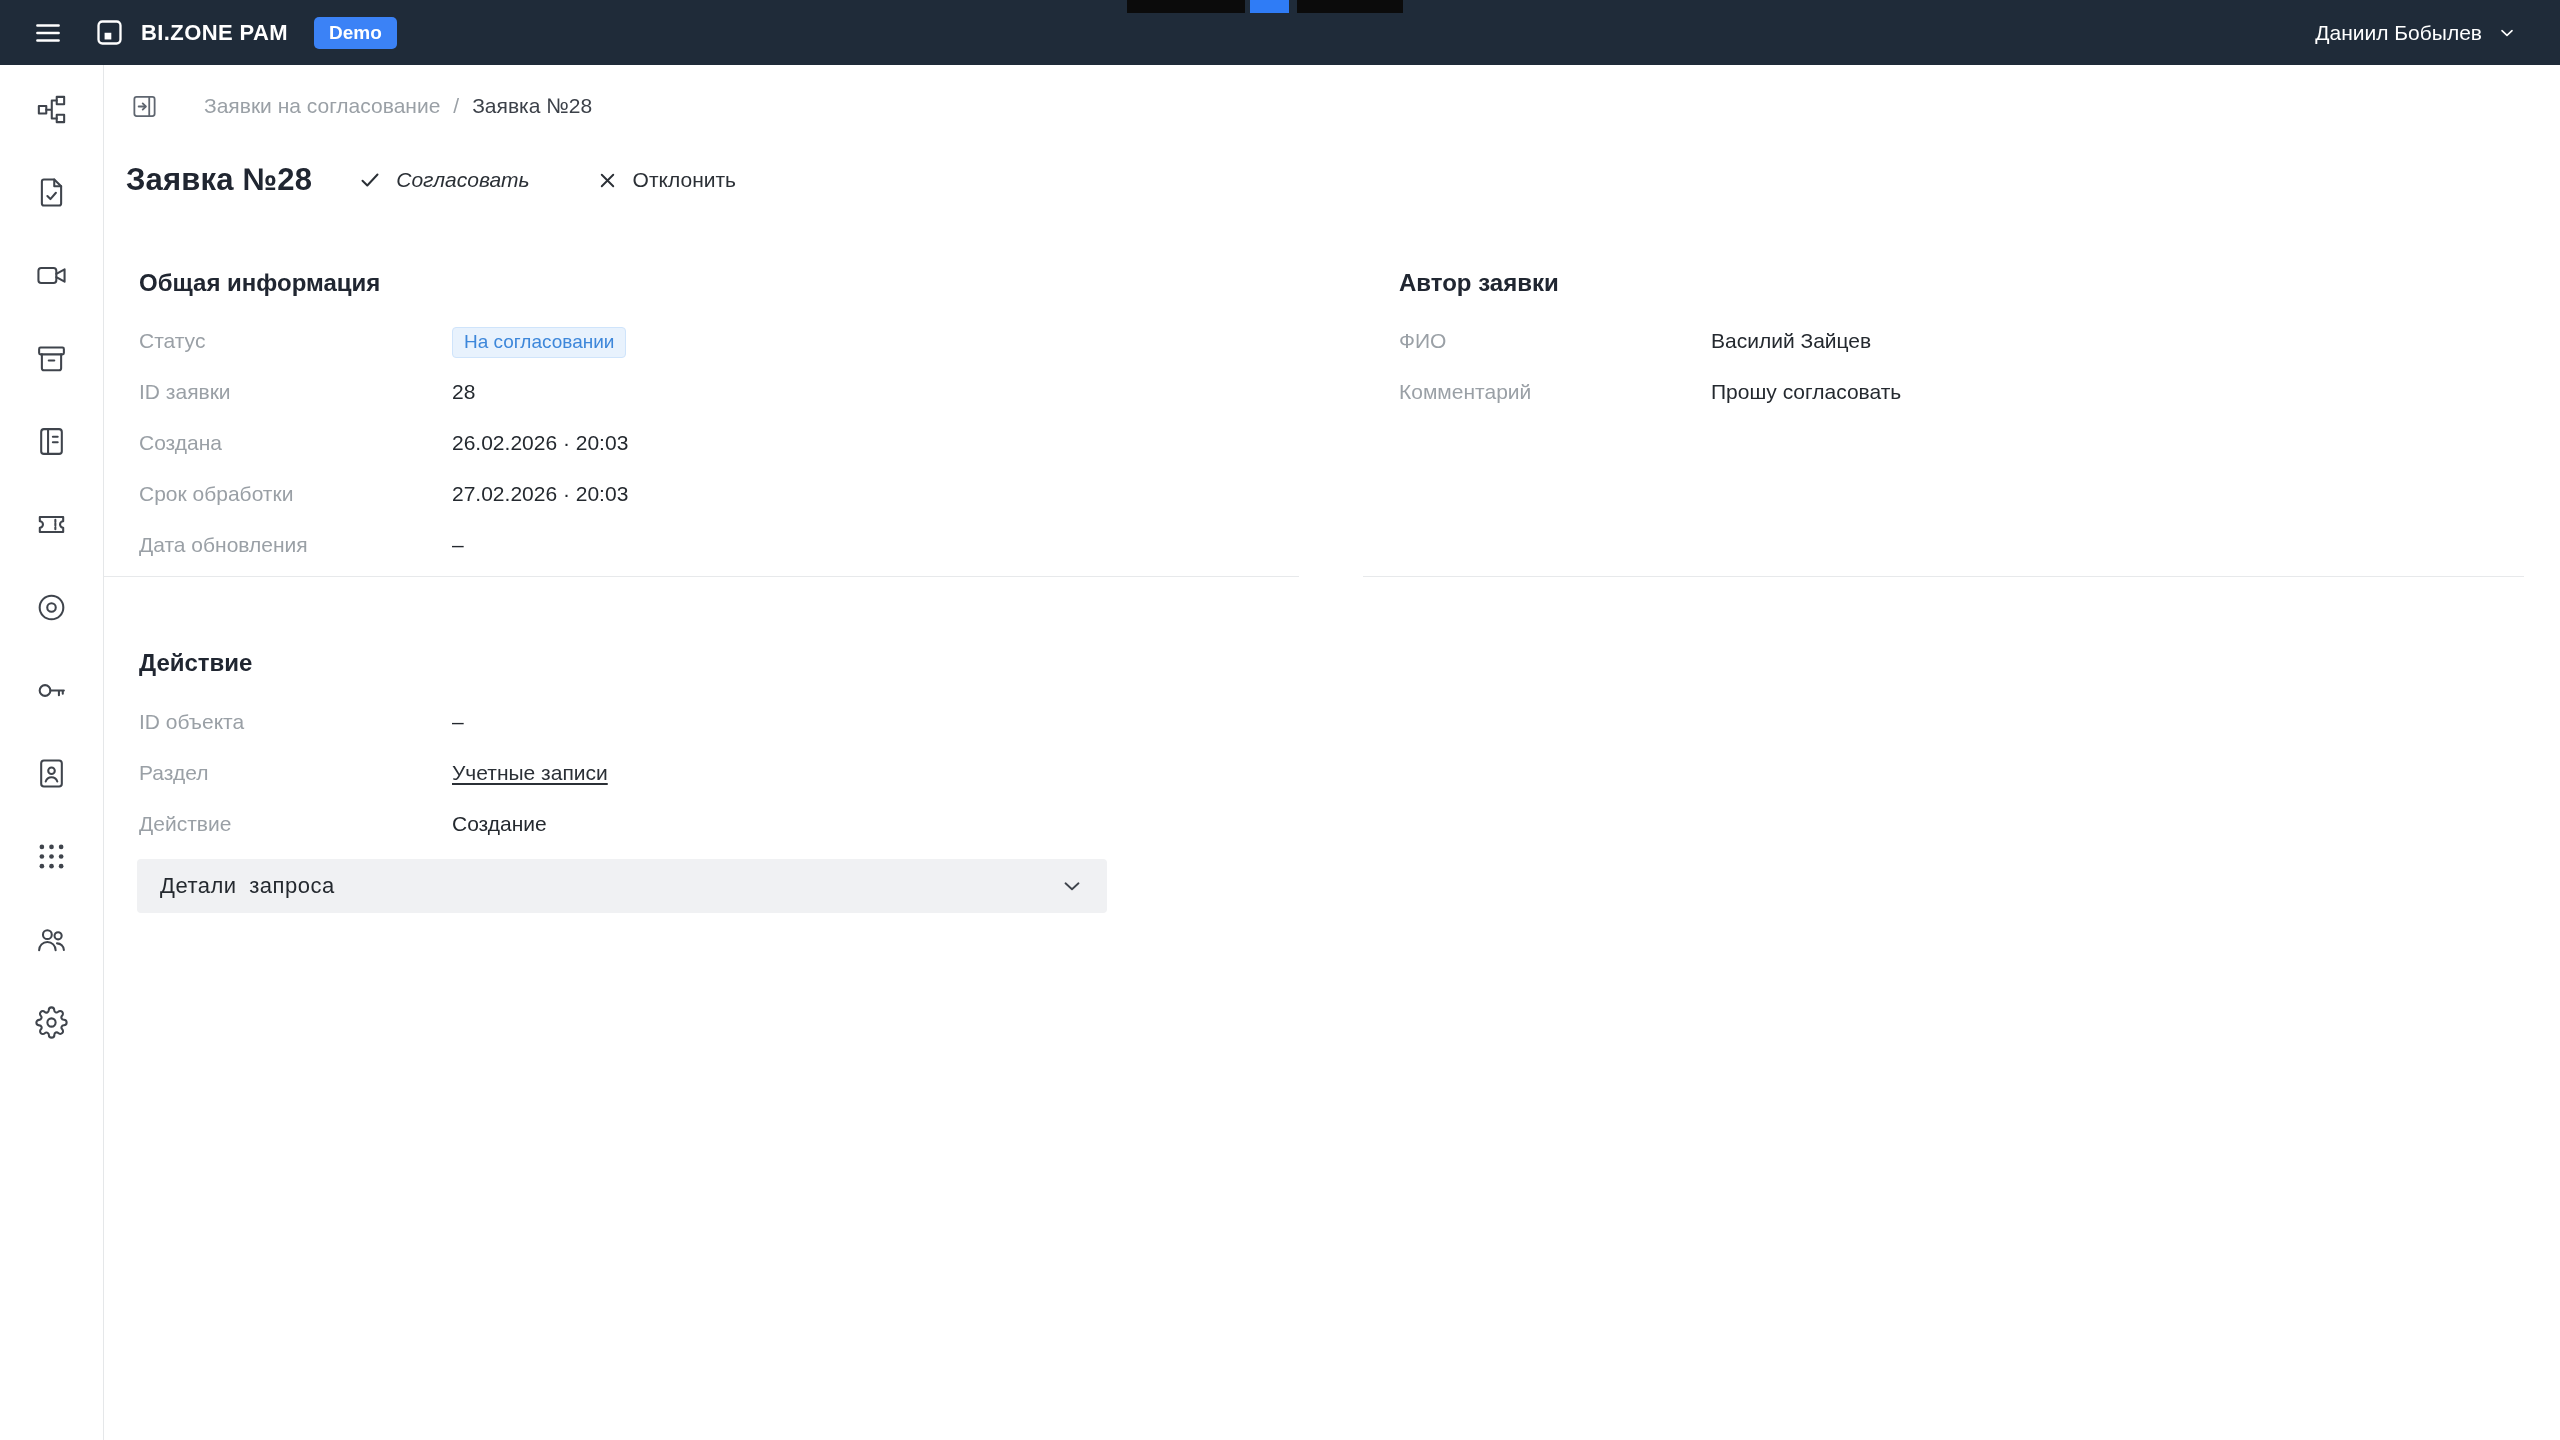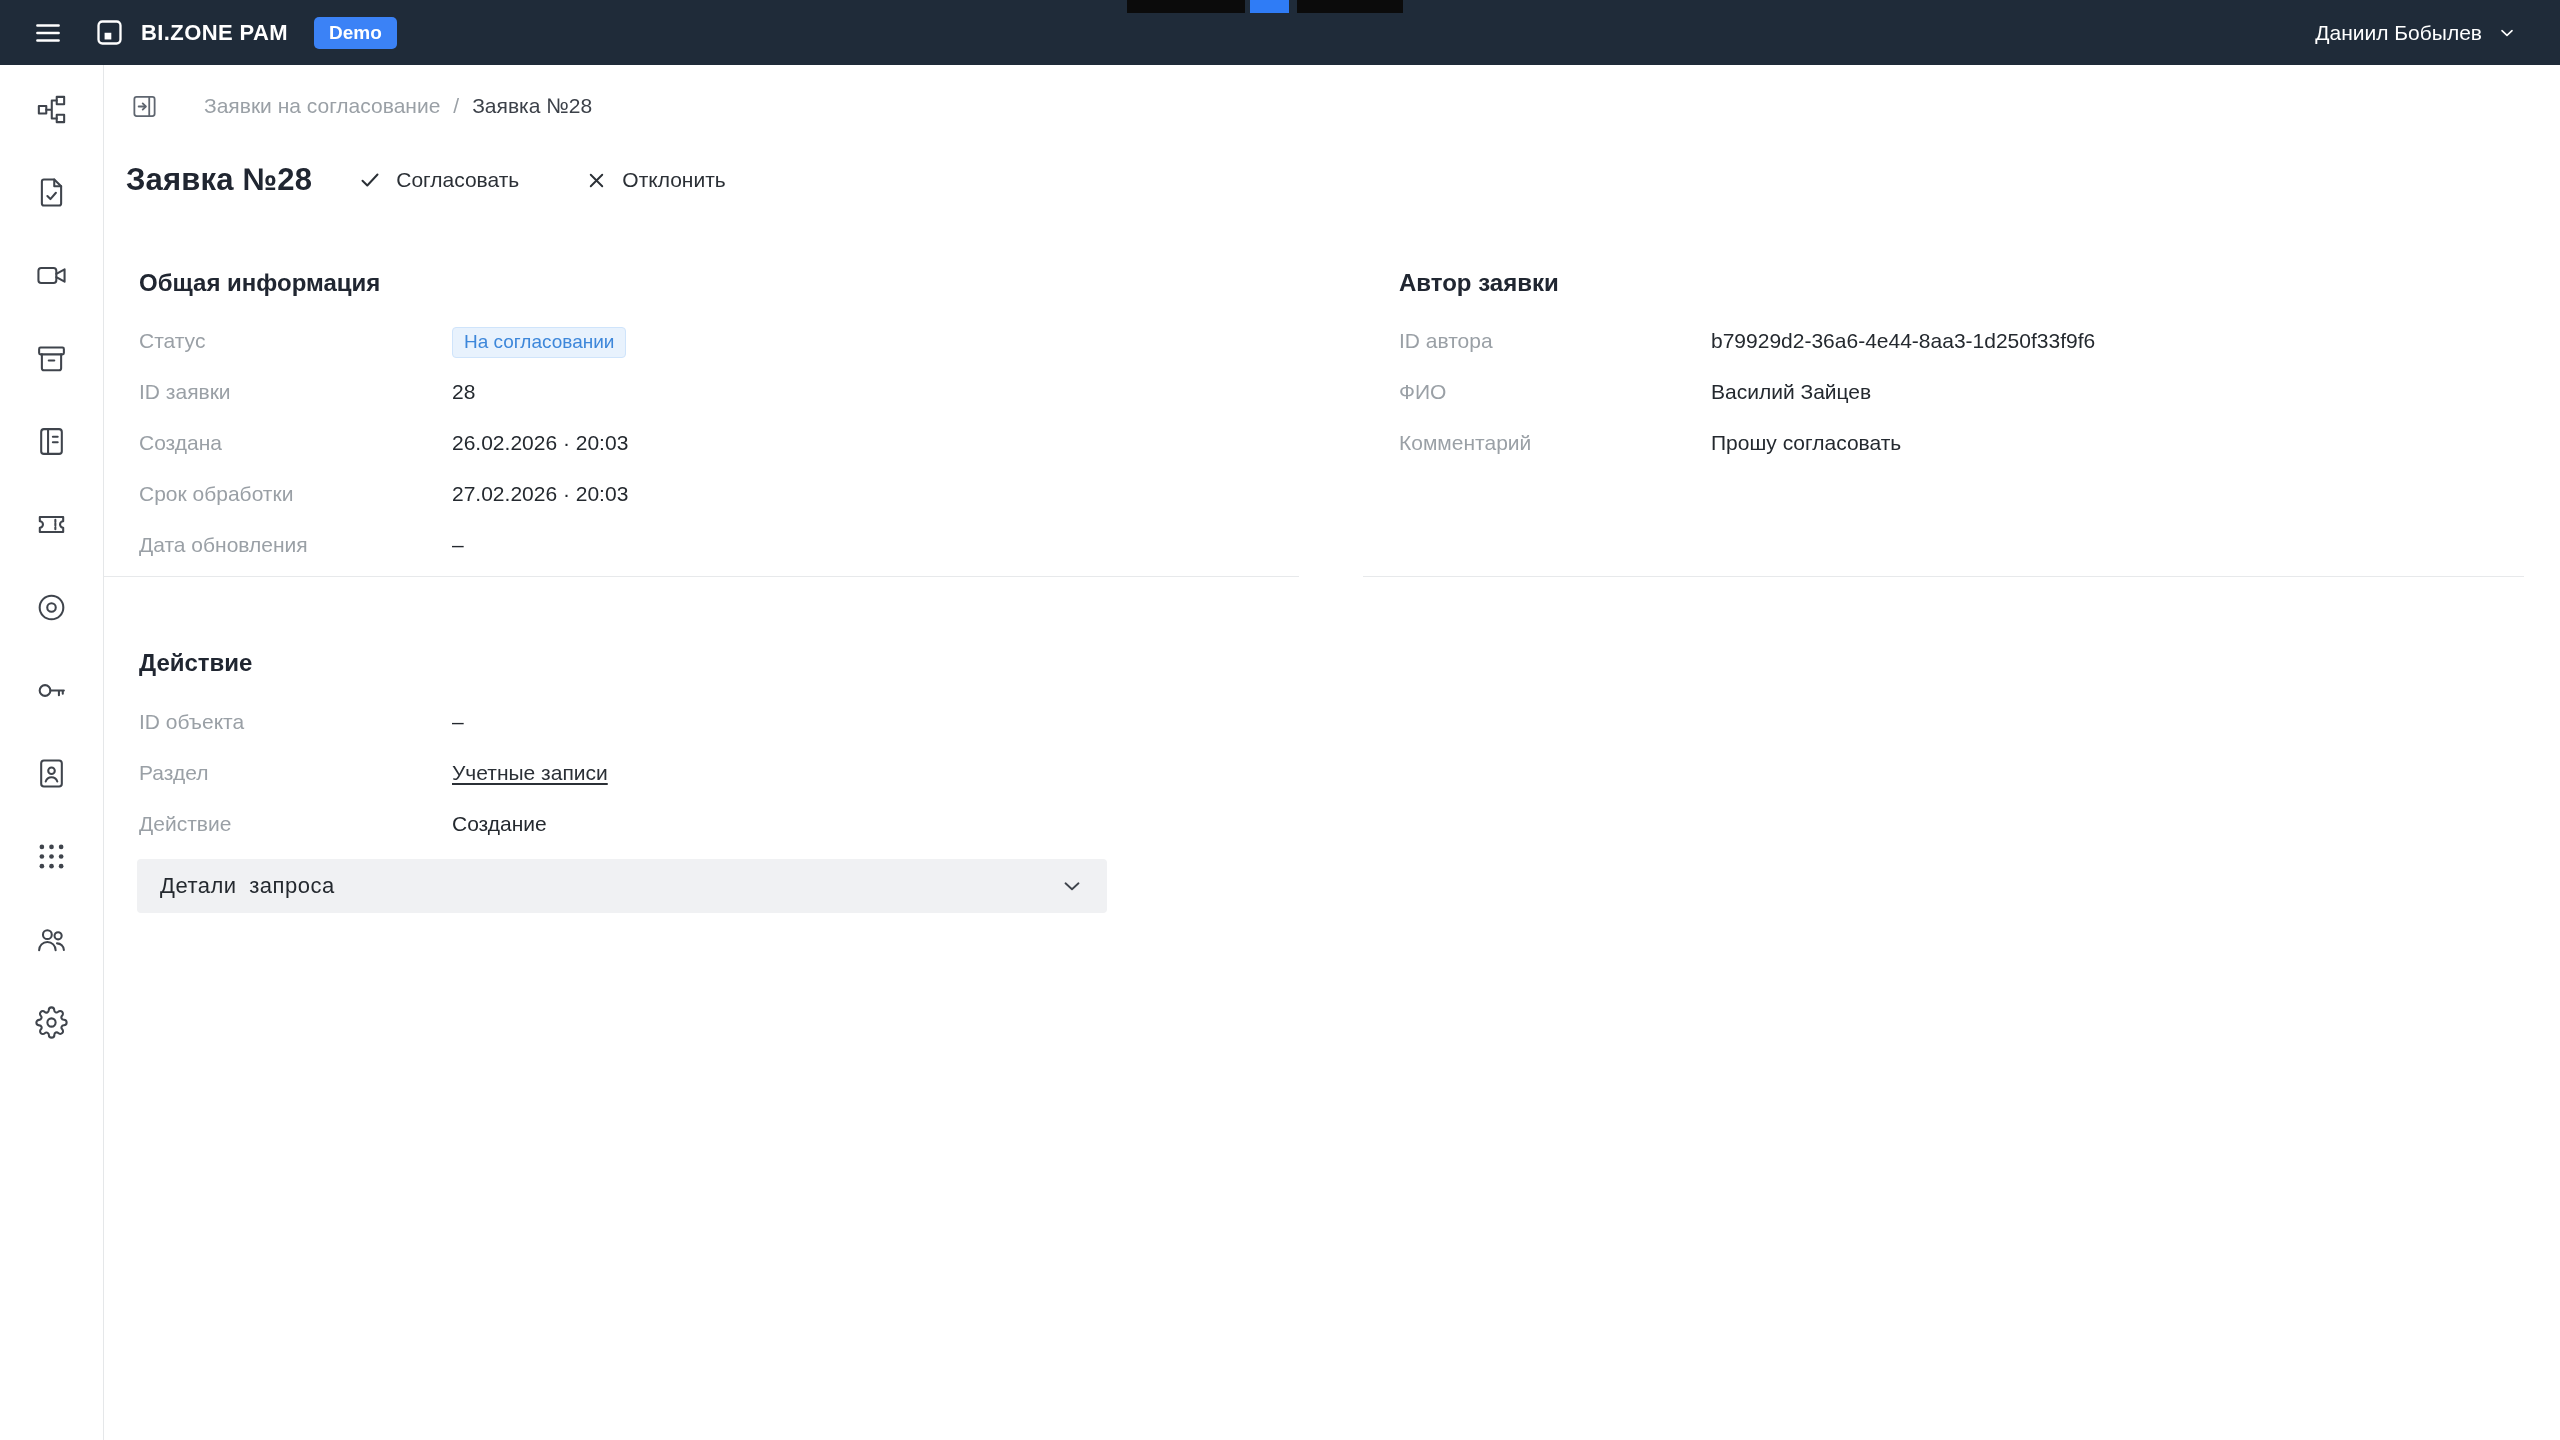--- a/index.html
+++ b/index.html
@@ -54,21 +54,21 @@
   .crumb-sep { color:#9aa0a6; margin:0 13px; }
   .crumb-current { color:#3c4149; }
 
   .title-row { position:absolute; left:126px; top:162px; display:flex; align-items:center; z-index:2; }
   .page-title { font-size:31px; font-weight:700; color:#202631; letter-spacing:.2px; }
   .action-btn {
     display:flex; align-items:center; background:none; border:none; padding:0;
     font-family:inherit; font-size:21px; color:#2b3036; cursor:pointer;
   }
   .action-btn .btn-ico { display:flex; margin-right:14px; color:#2b3036; }
-  .btn-approve { margin-left:46px; }
+  .btn-approve { margin-left:46px;font-style:italic; }
   .btn-reject { margin-left:66px; }
 
   .section { position:absolute; top:262px; }
   .section-general { left:104px; width:1195px; height:315px; border-bottom:1px solid #e7e9eb; padding-left:35px; }
   .section-author  { left:1363px; width:1161px; height:315px; border-bottom:1px solid #e7e9eb; padding-left:36px; }
   .section h2 { margin:6px 0 0; font-size:24px; font-weight:700; color:#202631; line-height:30px; }
   .rows { margin-top:30px; }
   .row { display:flex; align-items:flex-start; height:51px; font-size:21px; line-height:25px; }
   .row-label { width:313px; flex-shrink:0; color:#9aa0a6; }
   .section-author .row-label { width:312px; }
@@ -298,24 +298,20 @@
       <div class="row-label">Дата обновления</div>
       <div class="row-value">–</div>
     </div>
   </div>
 </section>
 
 <section class="section section-author">
   <h2>Автор заявки</h2>
   <div class="rows">
     <div class="row">
-      <div class="row-label">ID автора</div>
-      <div class="row-value">b79929d2-36a6-4e44-8aa3-1d250f33f9f6</div>
-    </div>
-    <div class="row">
       <div class="row-label">ФИО</div>
       <div class="row-value">Василий Зайцев</div>
     </div>
     <div class="row">
       <div class="row-label">Комментарий</div>
       <div class="row-value">Прошу согласовать</div>
     </div>
   </div>
 </section>
 

